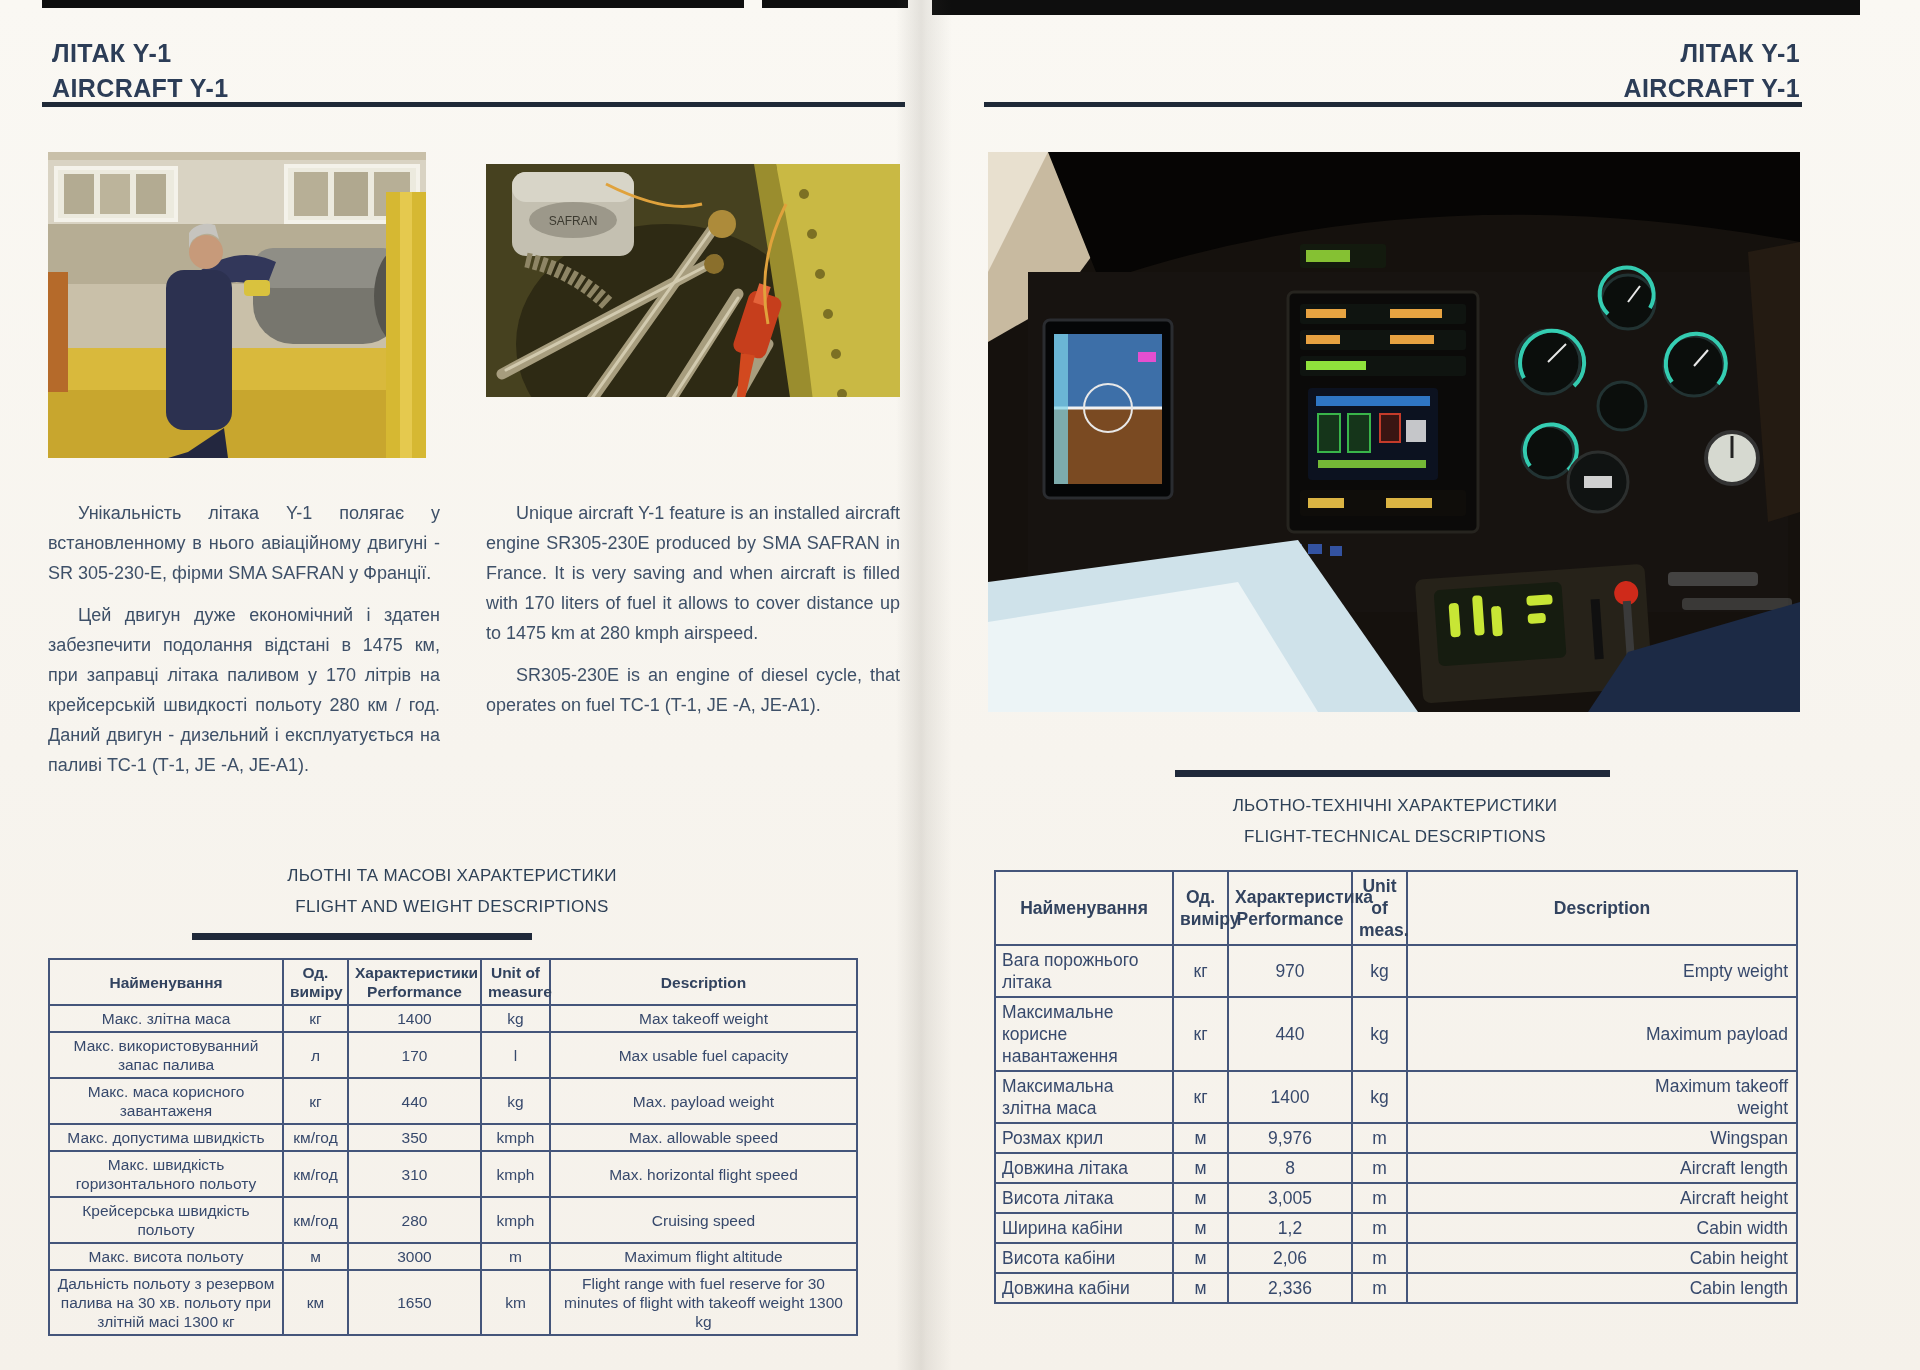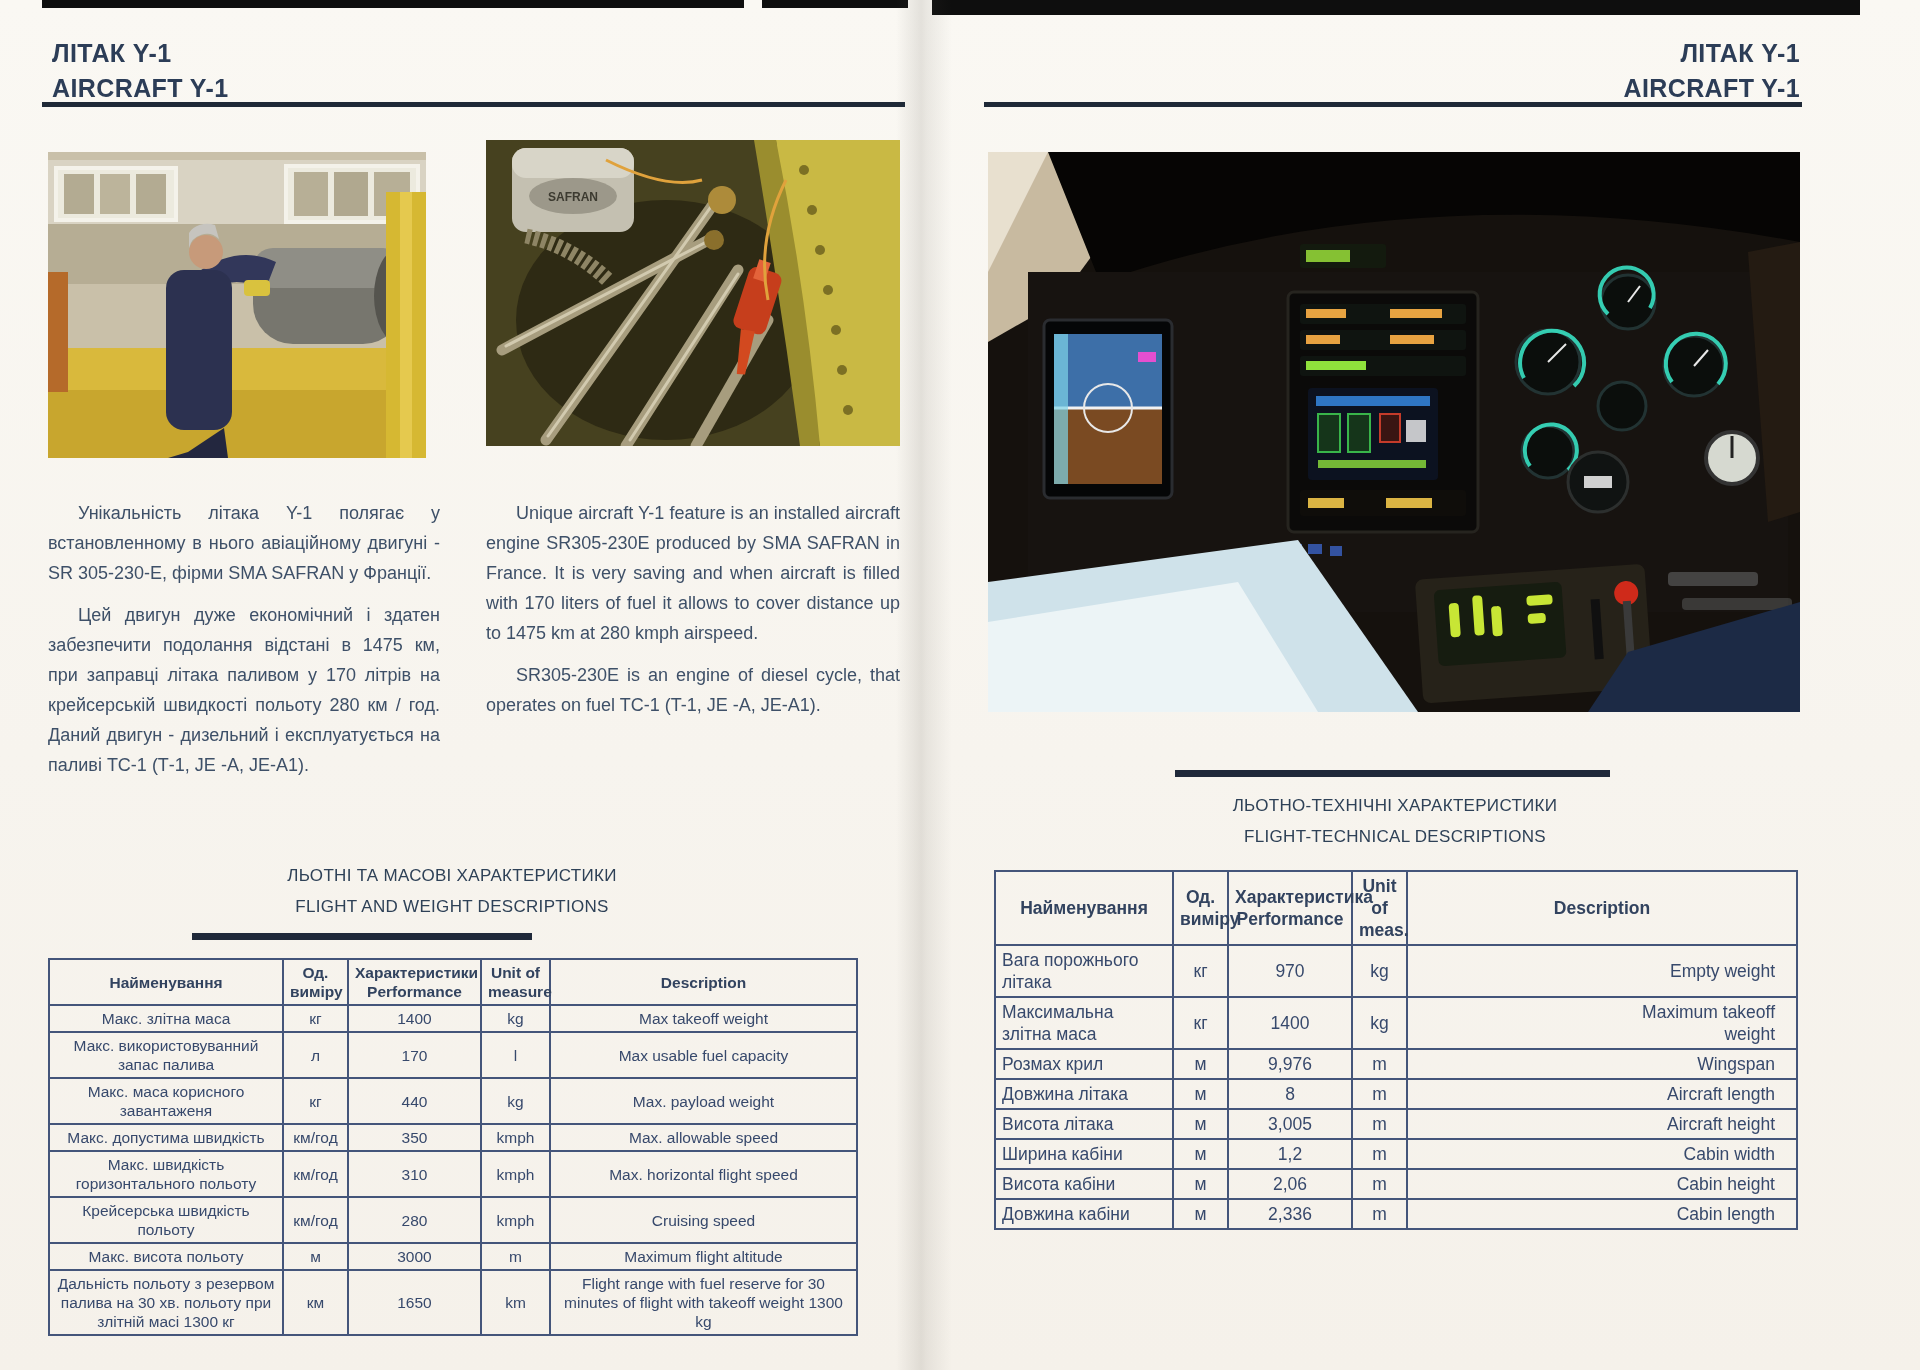--- a/index.html
+++ b/index.html
@@ -29,21 +29,21 @@
   table.spec td,table.spec th{
     border:2px solid #44557a;vertical-align:middle;color:#37496c;
     padding:3px 6px;font-weight:normal;
   }
   table.spec th{font-weight:bold;text-align:center;color:#32435f;}
   .t-left{font-size:15.5px;line-height:19px;}
   .t-left td{text-align:center;}
   .t-right{font-size:17.5px;line-height:22px;}
   .t-right td{text-align:center;}
   .t-right td.name{text-align:left;padding-left:6px;}
-  .t-right td.desc{text-align:right;padding-right:21px;white-space:pre-line;margin-top:39px;}
+  .t-right td.desc{text-align:right;padding-right:8px;white-space:pre-line;margin-top:39px;}
   
   .photo{overflow:hidden;background:#777;}
   .photo svg{display:block;}
 </style>
 </head>
 <body>
 
 <div id="canvas">
 
   <div class="abs scanbar" style="left:42px;top:0;width:702px;height:8px;"></div>
@@ -80,21 +80,21 @@
       <rect x="352" y="40" width="12" height="266" fill="#e5c94e"></rect>
       <path d="M150 120 q40 -28 78 -10 l-10 26 q-36 -14 -60 4 Z" fill="#32375a"></path>
       <rect x="118" y="118" width="66" height="160" rx="18" fill="#2c3150"></rect>
       <circle cx="158" cy="100" r="17" fill="#c79a7a"></circle>
       <path d="M141 96 a18 18 0 0 1 30 -9 l-4 -14 a20 16 0 0 0 -26 8 Z" fill="#c6c4bf"></path>
       <path d="M140 300 l-20 6 h60 l-4 -30 Z" fill="#23273f"></path>
       <rect x="196" y="128" width="26" height="16" rx="4" fill="#d9c23e"></rect>
     </svg>
   </div>
 
-  <div class="abs photo" style="left:486px;top:140px;width:414px;height:306px;font-weight:bold;">
+  <div class="abs photo" style="left:486px;top:164px;width:414px;height:233px;">
     <svg width="414" height="306" viewBox="0 0 414 306">
       <rect width="414" height="306" fill="#46411f"></rect>
       <ellipse cx="180" cy="180" rx="150" ry="120" fill="#2e2a14"></ellipse>
       <path d="M290 0 h124 v306 h-80 q-30 -160 -44 -306 Z" fill="#c9b944"></path>
       <path d="M290 0 q30 150 44 306 l-20 0 q-20 -150 -46 -306 Z" fill="#9a8d2e"></path>
       <g fill="#7c7024">
         <circle cx="318" cy="30" r="5"></circle>
           <circle cx="326" cy="70" r="5"></circle>
           <circle cx="334" cy="110" r="5"></circle>
           <circle cx="342" cy="150" r="5"></circle>
@@ -352,20 +352,27 @@
         <th>Description</th>
       </tr>
       <tr>
         <td class="name">Вага порожнього літака</td>
         <td>кг</td>
         <td>970</td>
         <td>kg</td>
         <td class="desc">Empty weight</td>
       </tr>
       <tr>
+        <td class="name">Максимальне корисне навантаження</td>
+        <td>кг</td>
+        <td>440</td>
+        <td>kg</td>
+        <td class="desc">Maximum payload</td>
+      </tr>
+      <tr>
         <td class="name">Максимальна злітна маса</td>
         <td>кг</td>
         <td>1400</td>
         <td>kg</td>
         <td class="desc">Maximum takeoff
 weight</td>
       </tr>
       <tr>
         <td class="name">Розмах крил</td>
         <td>м</td>

